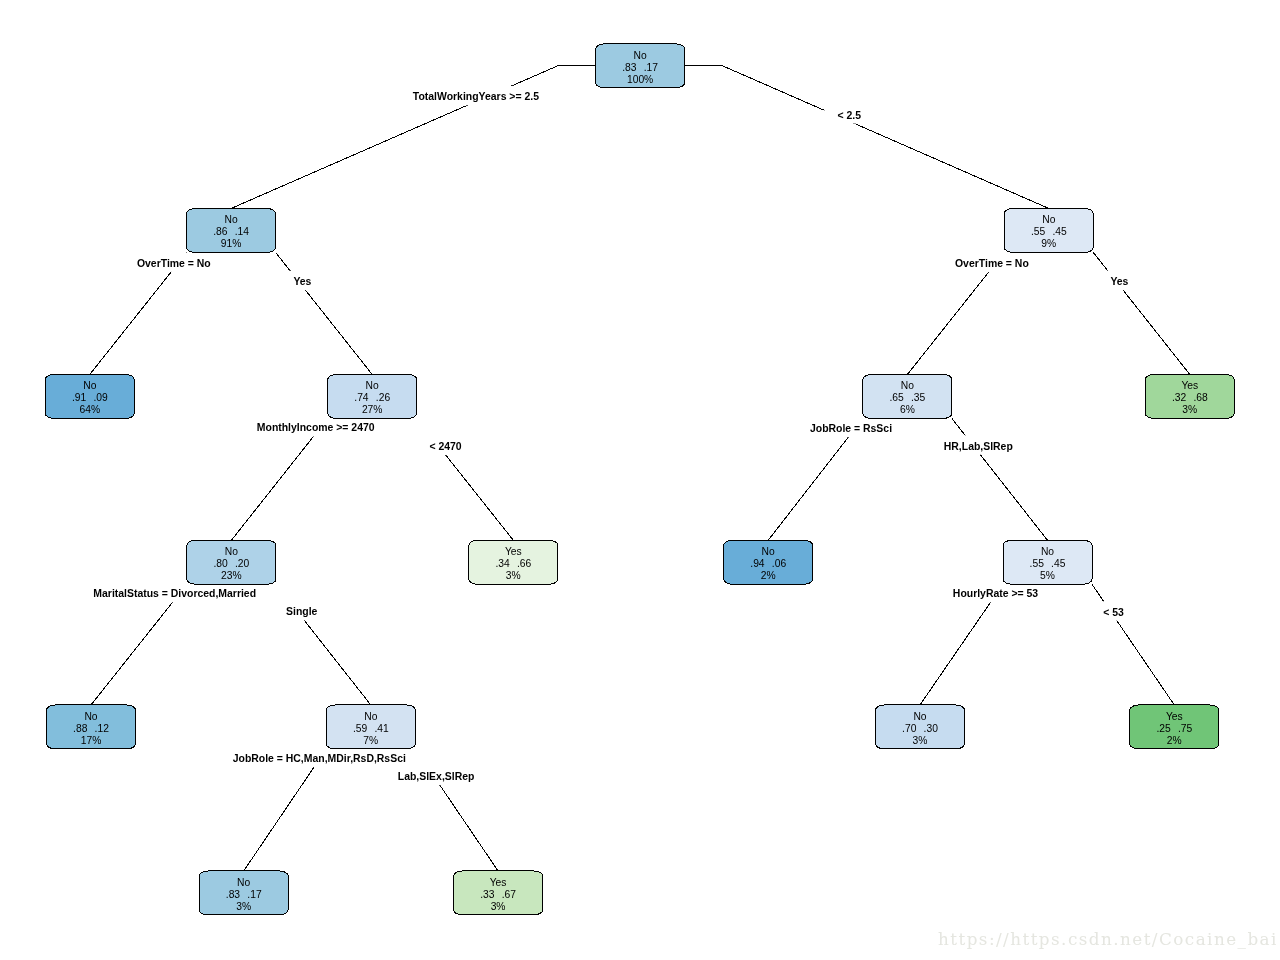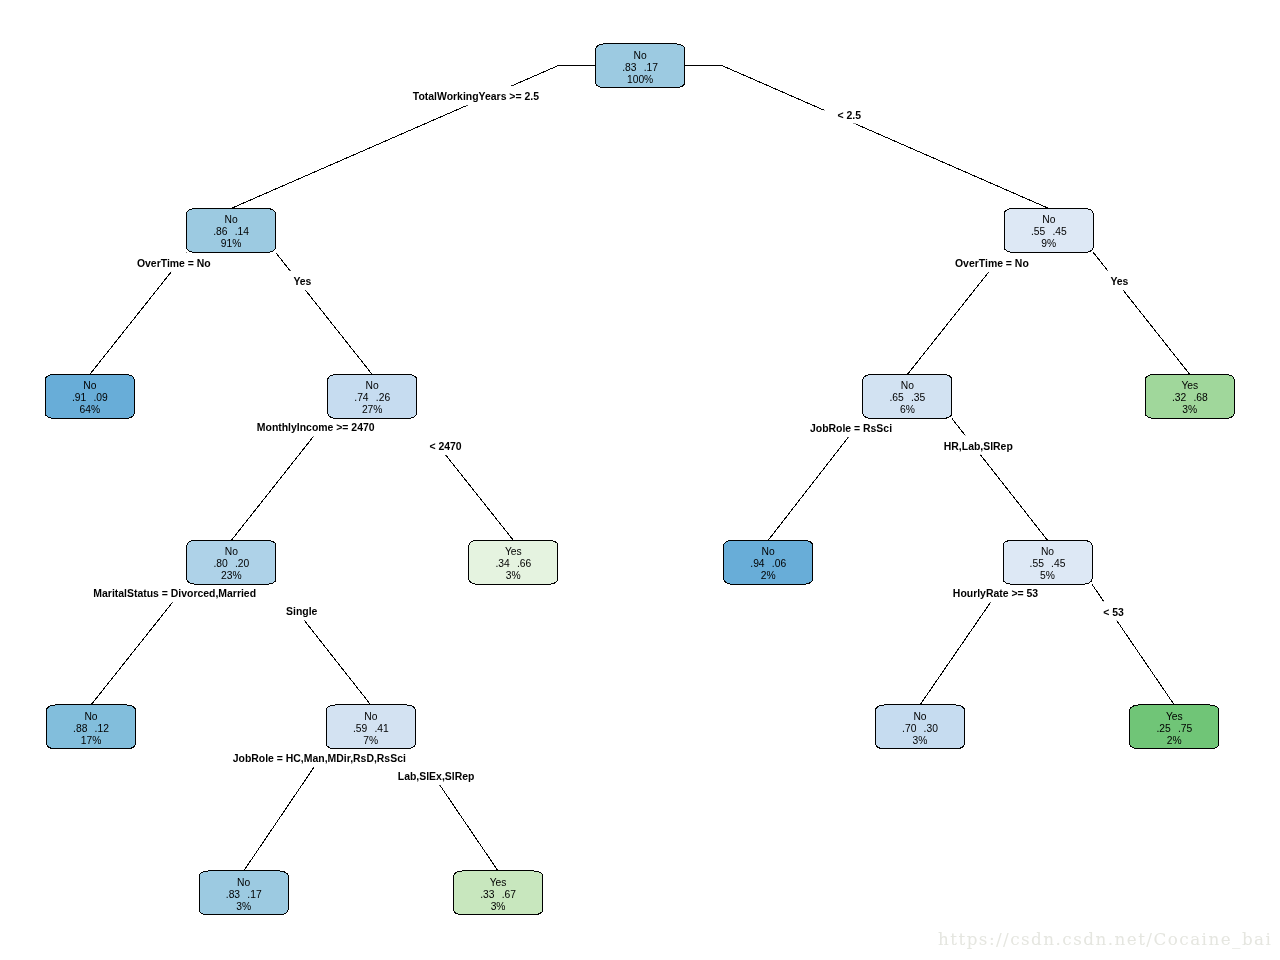--- a/index.html
+++ b/index.html
@@ -172,14 +172,14 @@
         <text x="851" y="432.2" text-anchor="middle" class="splitlabel">JobRole = RsSci</text>
         <text x="978.3" y="449.6" text-anchor="middle" class="splitlabel">HR,Lab,SlRep</text>
         <text x="174.7" y="597.2" text-anchor="middle" class="splitlabel">MaritalStatus = Divorced,Married</text>
         <text x="301.7" y="615.2" text-anchor="middle" class="splitlabel">Single</text>
         <text x="995.5" y="597.2" text-anchor="middle" class="splitlabel">HourlyRate &gt;= 53</text>
         <text x="1113.6" y="615.6" text-anchor="middle" class="splitlabel">&lt; 53</text>
         <text x="319.3" y="762" text-anchor="middle" class="splitlabel">JobRole = HC,Man,MDir,RsD,RsSci</text>
         <text x="436.1" y="780.2" text-anchor="middle" class="splitlabel">Lab,SlEx,SlRep</text>
       </g>
   </svg>
-  <div class="watermark" style="left: 938px; top: 929px; color: rgb(229, 230, 224);">https://csdn.csdn.net/Cocaine_bai</div>
+  <div class="watermark" style="left: 938px; top: 929px; color: rgb(229, 230, 224);">https://https.csdn.net/Cocaine_bai</div>
 </div>
 
 </body></html>

